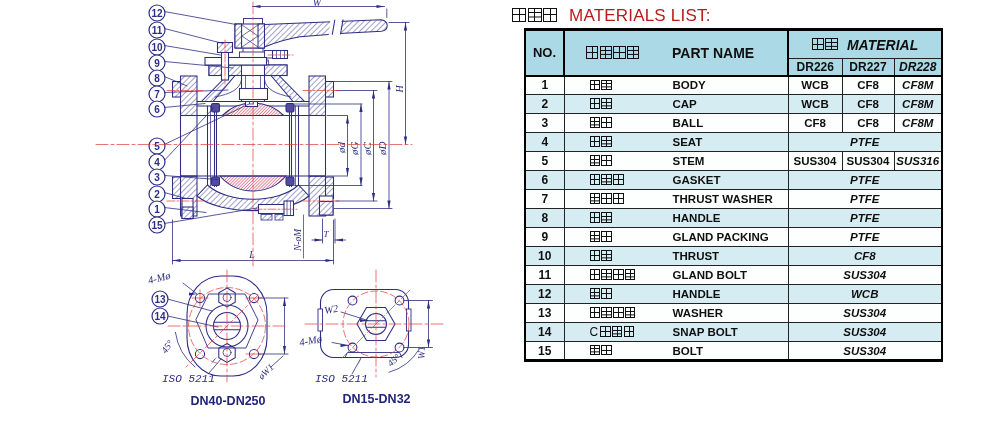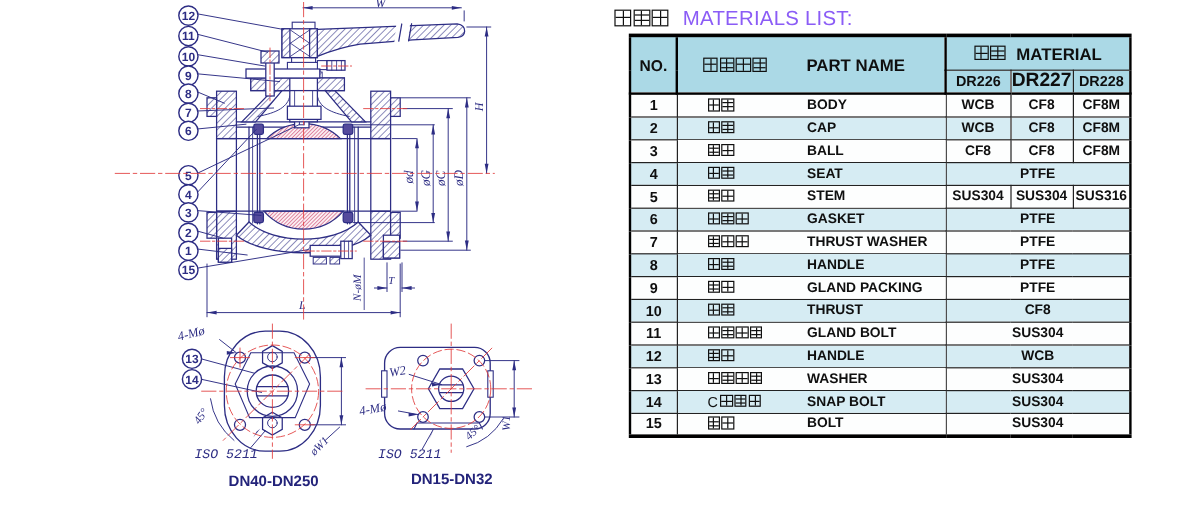--- a/index.html
+++ b/index.html
@@ -5,31 +5,31 @@
 html,body{margin:0;padding:0;background:#fff;}
 #page{position:relative;width:1000px;height:428px;background:#fff;overflow:hidden;
   font-family:"Liberation Sans",sans-serif;}
 
 .h{display:inline-block;width:0.88em;height:0.88em;border:1.2px solid #101010;position:relative;
    margin-right:0.10em;vertical-align:-0.07em;box-sizing:border-box;}
 .h::before{content:"";position:absolute;left:0;right:0;top:45%;border-top:1.1px solid #101010;}
 .h::after{content:"";position:absolute;top:0;bottom:0;left:46%;border-left:1.1px solid #101010;}
 .h.v2::before{top:28%;box-shadow:0 0.28em 0 0 #101010;}
 
-#title{position:absolute;left:512px;top:6px;font-size:17px;color:#8b5cf6;letter-spacing:0.2px;}
+#title{position:absolute;left:512px;top:6px;font-size:17px;color:#b91c1c;letter-spacing:0.2px;}
 #title .cjk{font-size:16px;margin-right:10px;}
 
 #tbl{position:absolute;left:524px;top:28px;border-collapse:collapse;table-layout:fixed;}
 #tbl td{padding:0;margin:0;color:#0f0f0f;text-align:center;vertical-align:middle;
   border:1px solid #222;font-weight:bold;overflow:hidden;}
 #tbl .hd{background:#abd9e6;}
 #tbl tr.e td{background:#d6ecf3;}
 #tbl tr.o td{background:#fdfefe;}
 td.bl{border-left:2.5px solid #000!important;}
-td.br{border-right:2px solid #000!important;}
+td.br{border-right:2px solid #000!important;font-style:italic;}
 td.bt{border-top:3px solid #000!important;}
 td.bb2{border-bottom:3px solid #000!important;}
 .pn{position:relative;text-align:left;}
 .pn .zh{position:absolute;left:25px;top:50%;transform:translateY(-50%);font-size:12px;font-weight:normal;}
 .pn .en{position:absolute;left:108px;top:50%;transform:translateY(-50%);font-size:11.5px;}
 .num{font-size:12px;}
 .mat{font-size:11.5px;}
 </style>
 </head>
 <body>
@@ -52,21 +52,21 @@
   <td class="hd bt" rowspan="2" style="border-bottom:2.5px solid #000;border-right:2.5px solid #000;">
     <span style="position:relative;display:block;height:100%;">
       <span style="position:absolute;left:21px;top:50%;transform:translateY(-50%);font-size:14px;"><i class="h"></i><i class="h v2"></i><i class="h"></i><i class="h v2"></i></span>
       <span style="position:absolute;left:107px;top:50%;transform:translateY(-50%);font-size:14px;font-weight:bold;">PART&nbsp;NAME</span>
     </span>
   </td>
   <td class="hd bt br" colspan="3" style="font-size:14px;"><i class="h"></i><i class="h v2"></i>&nbsp;&nbsp;MATERIAL</td>
 </tr>
 <tr style="height:17px" class="drrow">
   <td class="hd" style="font-size:12px;border-bottom:2.5px solid #000;">DR226</td>
-  <td class="hd" style="font-size:16px;border-bottom:2.5px solid #000;">DR227</td>
+  <td class="hd" style="font-size:12px;border-bottom:2.5px solid #000;">DR227</td>
   <td class="hd br" style="font-size:12px;border-bottom:2.5px solid #000;">DR228</td>
 </tr>
 
 <tr class="o" style="height:19px">
           <td class="num bl">1</td>
           <td class="pn">
             <span class="zh"><i class="h"></i><i class="h v2"></i></span>
             <span class="en">BODY</span>
           </td>
           <td class="mat">WCB</td>

